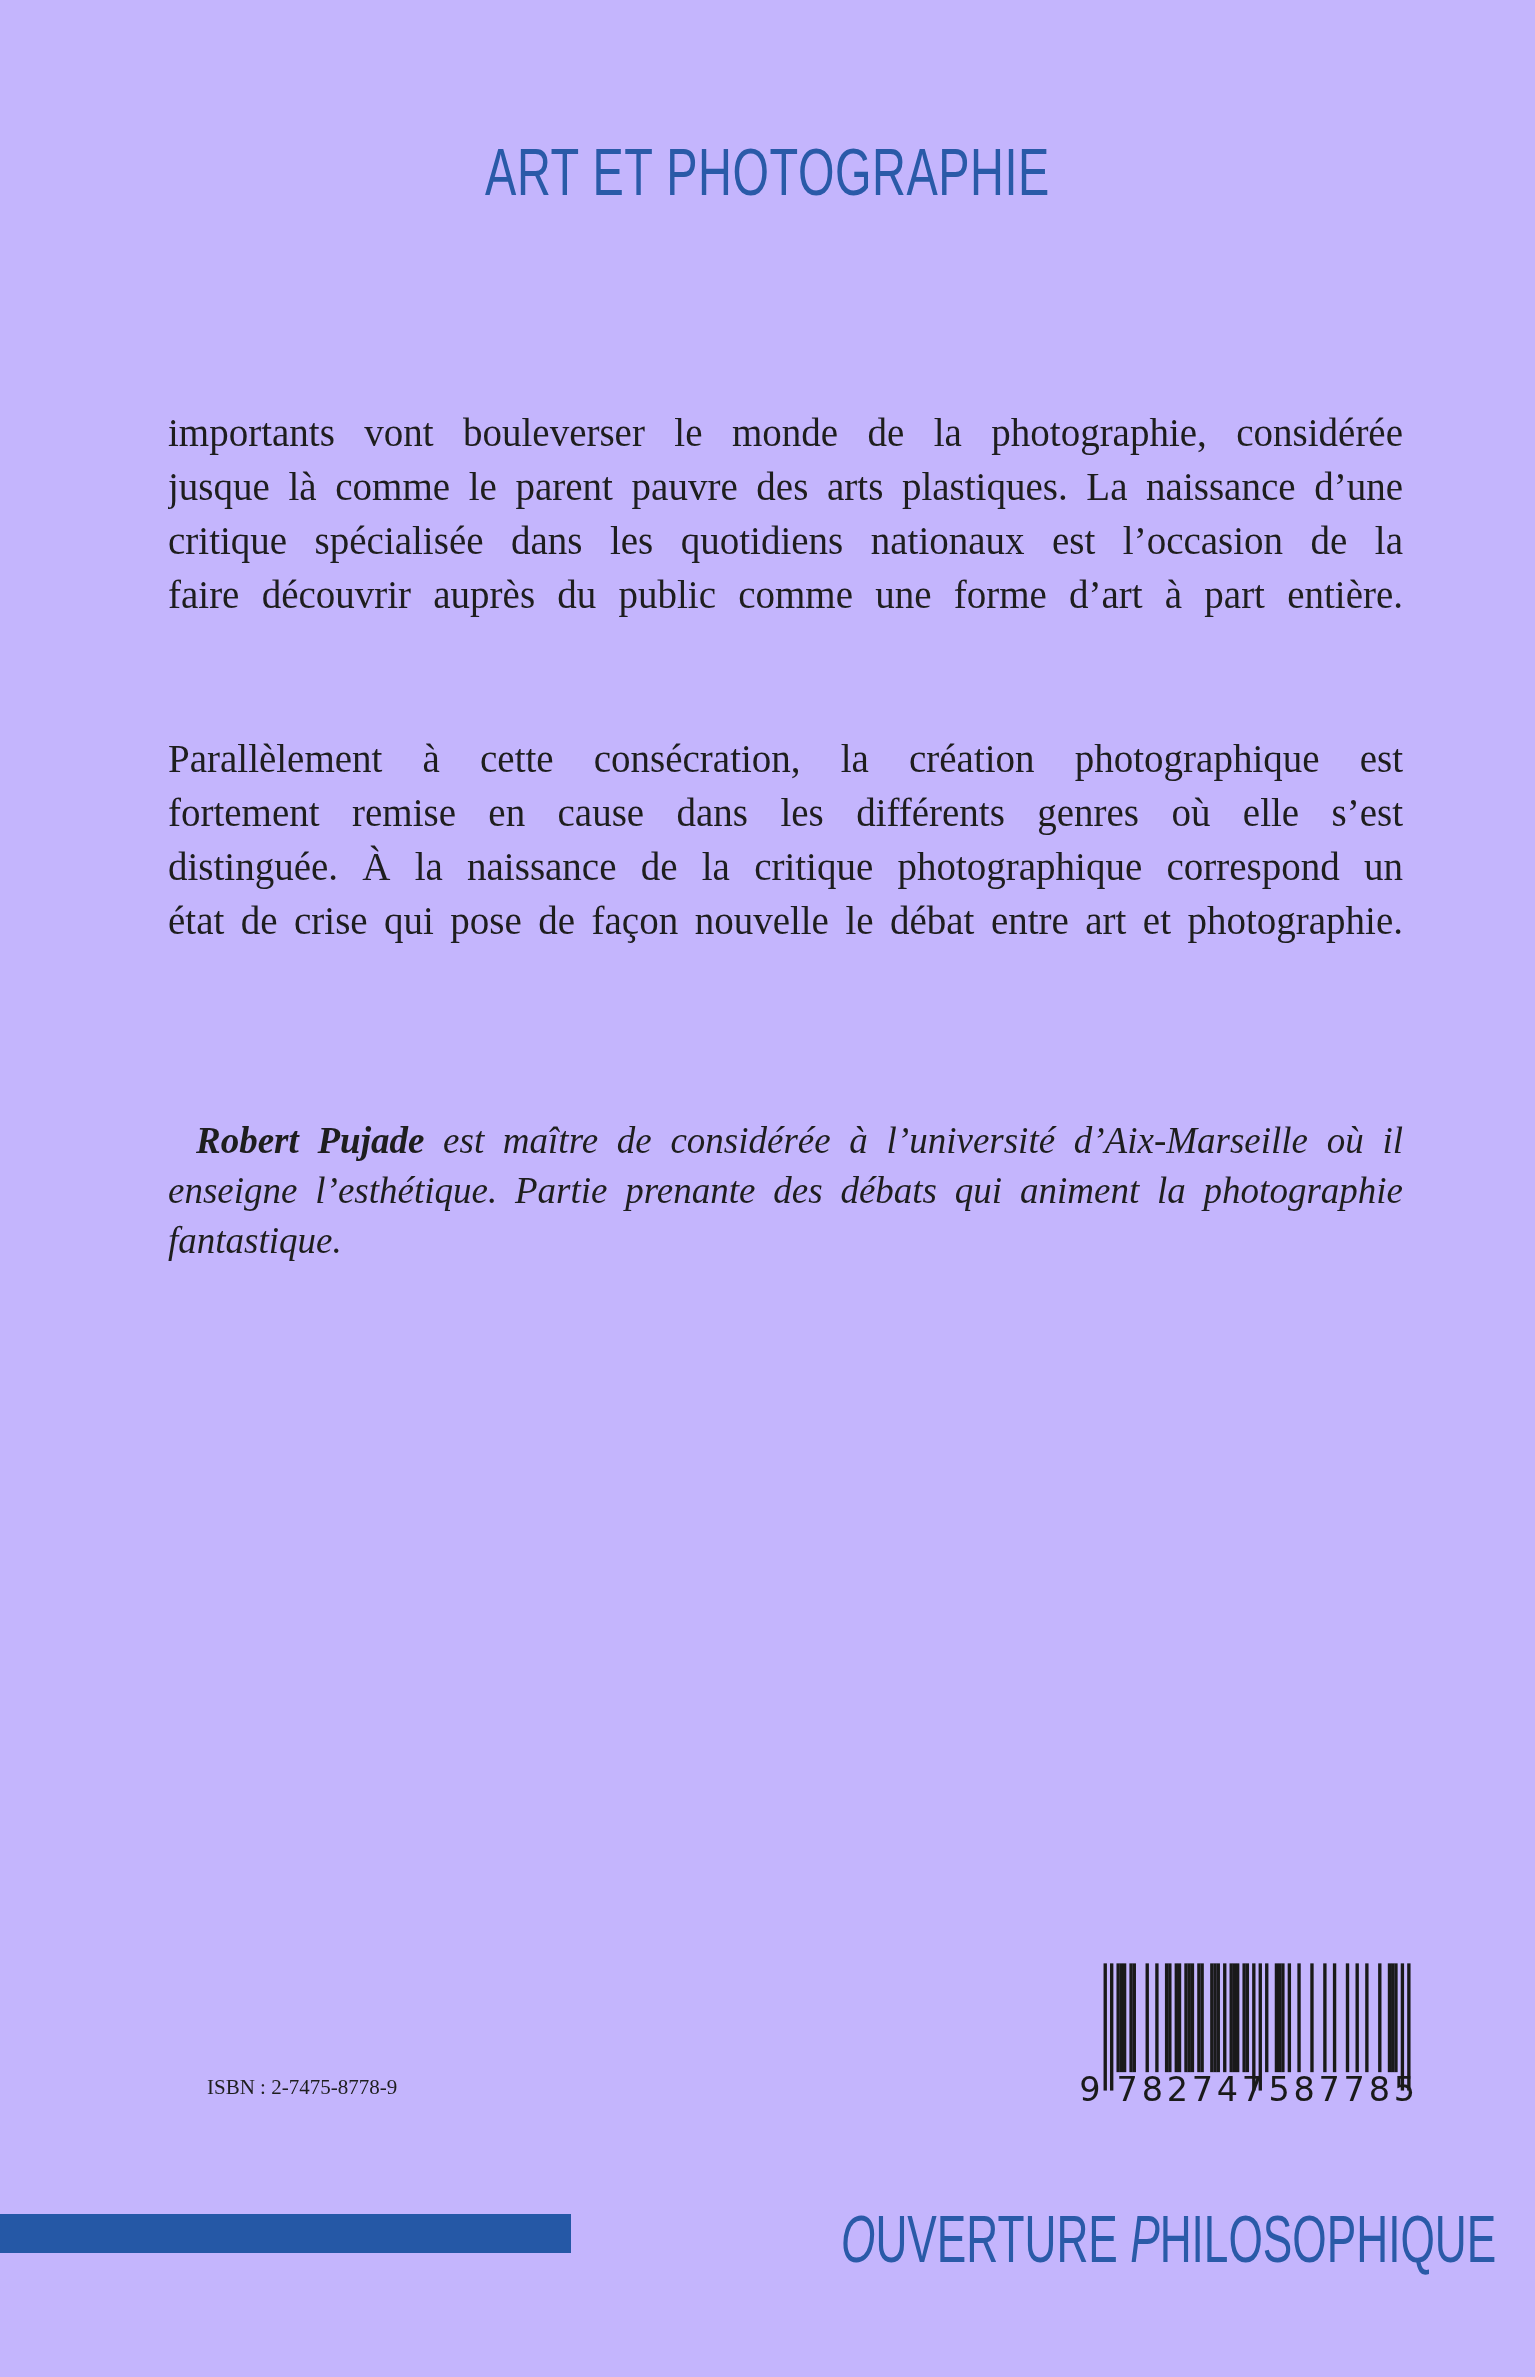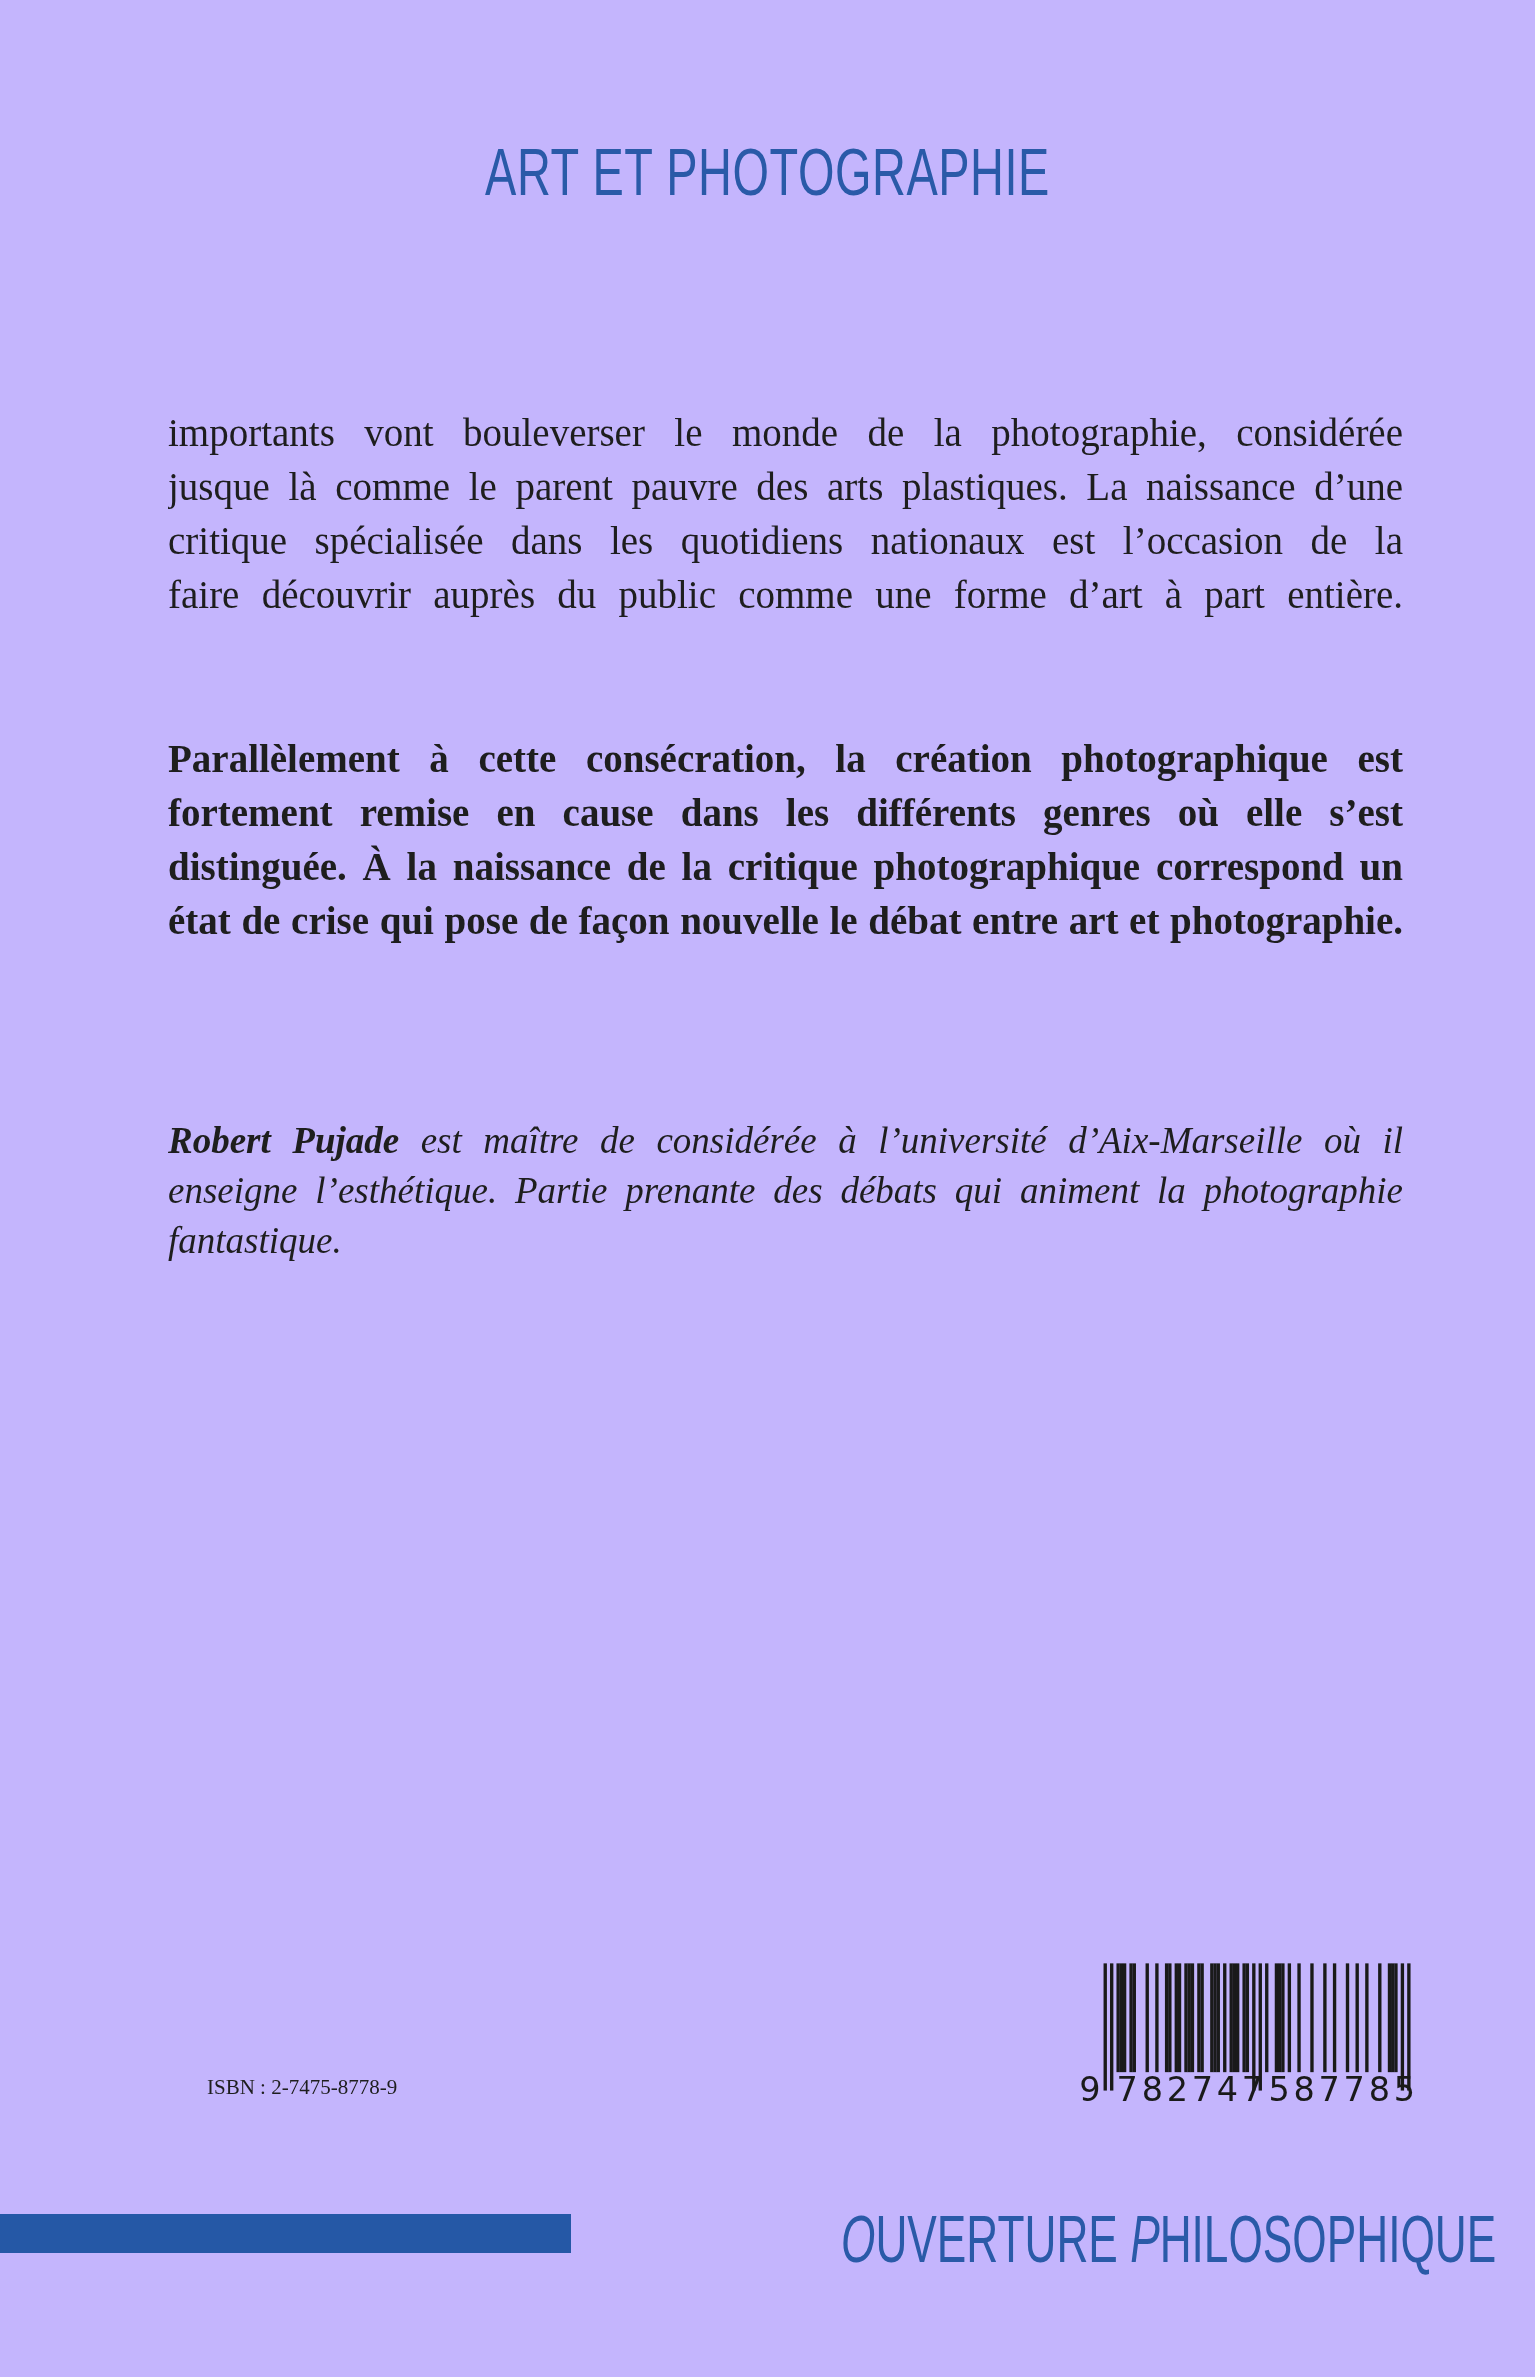--- a/index.html
+++ b/index.html
@@ -13,25 +13,25 @@
     font-size: 67px; line-height: 76px; white-space: nowrap;
   }
   .title span { display: inline-block; transform: scaleX(0.70); transform-origin: center; letter-spacing: 0.8px; }
 
   .block { position: absolute; left: 168px; width: 1235px; color: #1e1e1e;
     font-family: "Liberation Serif", "DejaVu Serif", serif; }
   .line { display: block; text-align: justify; text-align-last: justify; white-space: normal;
     height: 54px; line-height: 54px; overflow: hidden; }
   .line.last { text-align-last: left; }
   .p1 { top: 406px; font-size: 39px; }
-  .p2 { top: 732px; font-size: 39px; font-weight: bold; }
+  .p2 { top: 732px; font-size: 39px; }
 
   .bio { top: 1116px; font-size: 37px; font-style: italic; }
   .bio .line { height: 50px; line-height: 50px; }
-  .bio .author { font-weight: 700; }
+  .bio .author { font-weight: 700; margin-left: 28px; }
 
   .isbn { position: absolute; left: 171px; top: 2070px; font-family: "Liberation Serif", serif;
     font-size: 21px; line-height: 34px; color: #1e1e1e; margin-left: 36px; }
 
   .barcode { position: absolute; left: 1074px; top: 1955px; width: 352px; height: 159px; }
   .barcode svg { display: block; }
 
   .series-bar { position: absolute; left: 0; top: 2214px; width: 571px; height: 39px; background: #2558a6; }
   .series { position: absolute; left: 841px; top: 2201px; width: 537px; height: 76px;
     color: #2a5aa8; font-family: "Liberation Sans", sans-serif; font-size: 67px; line-height: 76px; white-space: nowrap; }

